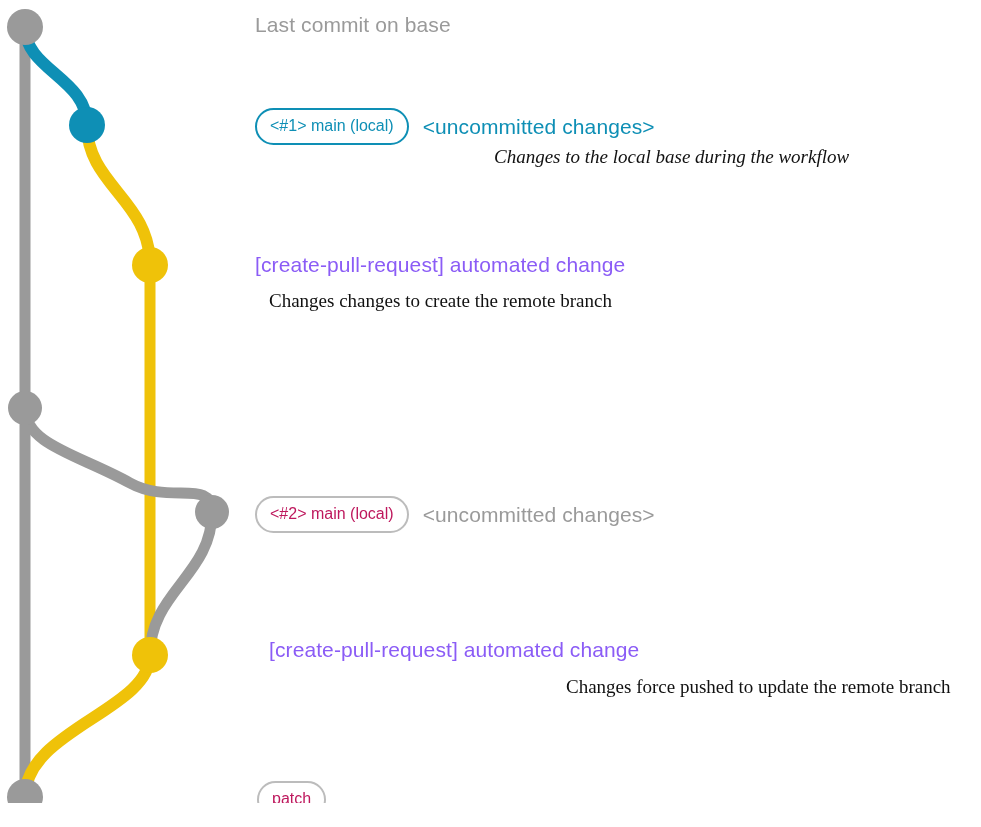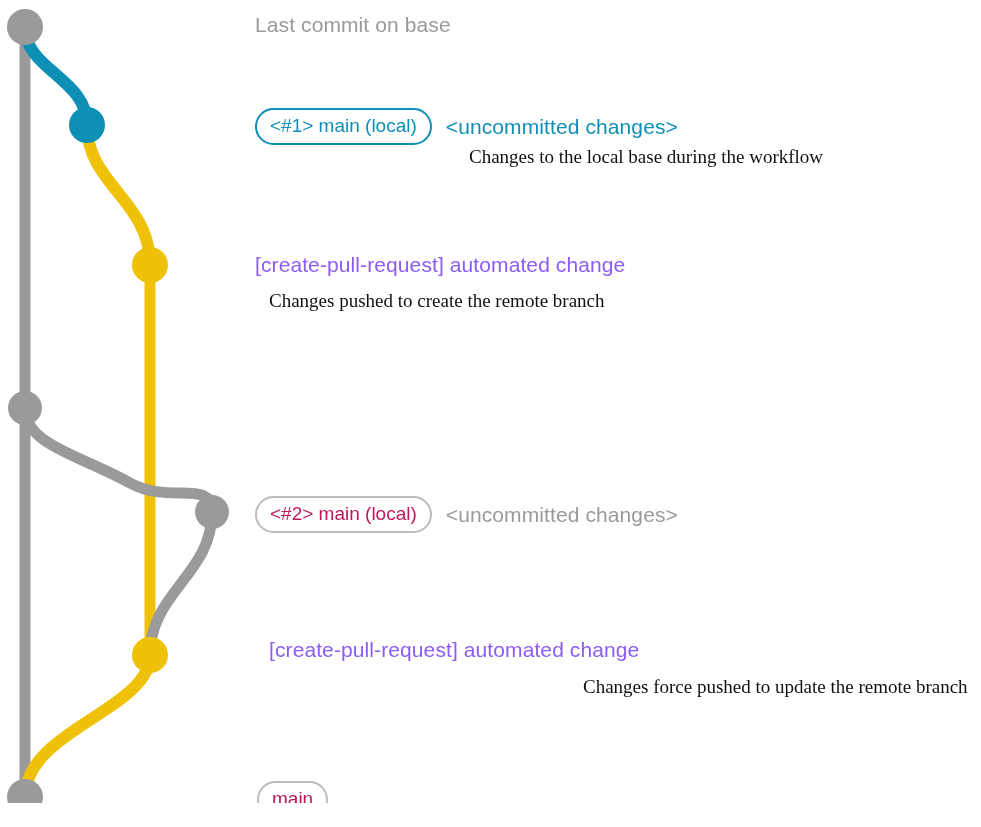--- a/index.html
+++ b/index.html
@@ -32,21 +32,21 @@
     position: absolute;
     display: flex;
     align-items: center;
     white-space: nowrap;
   }
   .pill {
     display: inline-block;
     border: 2px solid #9a9a9a;
     border-radius: 20px;
     padding: 5px 13px 6px 13px;
-    font-size: 19px;
+    font-size: 16px;
     line-height: 22px;
     color: #9a9a9a;
     background: transparent;
     box-sizing: border-box;
   }
   .pill.blue  { border-color: #0e8fb5; color: #0e8fb5; }
   .pill.yellow{ border-color: #efc209; color: #efc209; }
   .pill.gray  { border-color: #bcbcbc; color: #be185d; }
 
   .subject {
@@ -101,38 +101,38 @@
 
   <div class="row" style="left:255px; top:13px;">
     <span class="subject gray">Last commit on base</span>
   </div>
 
   <div class="row" style="left:255px; top:108px;">
     <span class="pill blue">&lt;#1&gt; main (local)</span>
     <span class="gap"></span>
     <span class="subject blue">&lt;uncommitted changes&gt;</span>
   </div>
-  <div class="note" style="left:469px; top:146px;">Changes to the local base during the workflow</div>
+  <div class="note" style="left:494px; top:146px;font-style:italic;">Changes to the local base during the workflow</div>
 
   <div class="row" style="left:255px; top:253px;">
     <span class="subject yellow">[create-pull-request] automated change</span>
   </div>
-  <div class="note" style="left:269px; top:290px;">Changes pushed to create the remote branch</div>
+  <div class="note" style="left:269px; top:290px;">Changes changes to create the remote branch</div>
 
 
   <div class="row" style="left:255px; top:496px;">
     <span class="pill gray">&lt;#2&gt; main (local)</span>
     <span class="gap"></span>
     <span class="subject gray">&lt;uncommitted changes&gt;</span>
   </div>
 
   <div class="row" style="left:255px; top:638px;">
     <span class="gap"></span>
     <span class="subject yellow">[create-pull-request] automated change</span>
   </div>
-  <div class="note" style="left:566px; top:676px;margin-left:17px;">Changes force pushed to update the remote branch</div>
+  <div class="note" style="left:566px; top:676px;">Changes force pushed to update the remote branch</div>
 
   <div class="row" style="left:257px; top:781px;">
-    <span class="pill gray">main</span>
+    <span class="pill gray">patch</span>
     <span class="gap"></span>
   </div>
 
 </div>
 
 </body></html>

